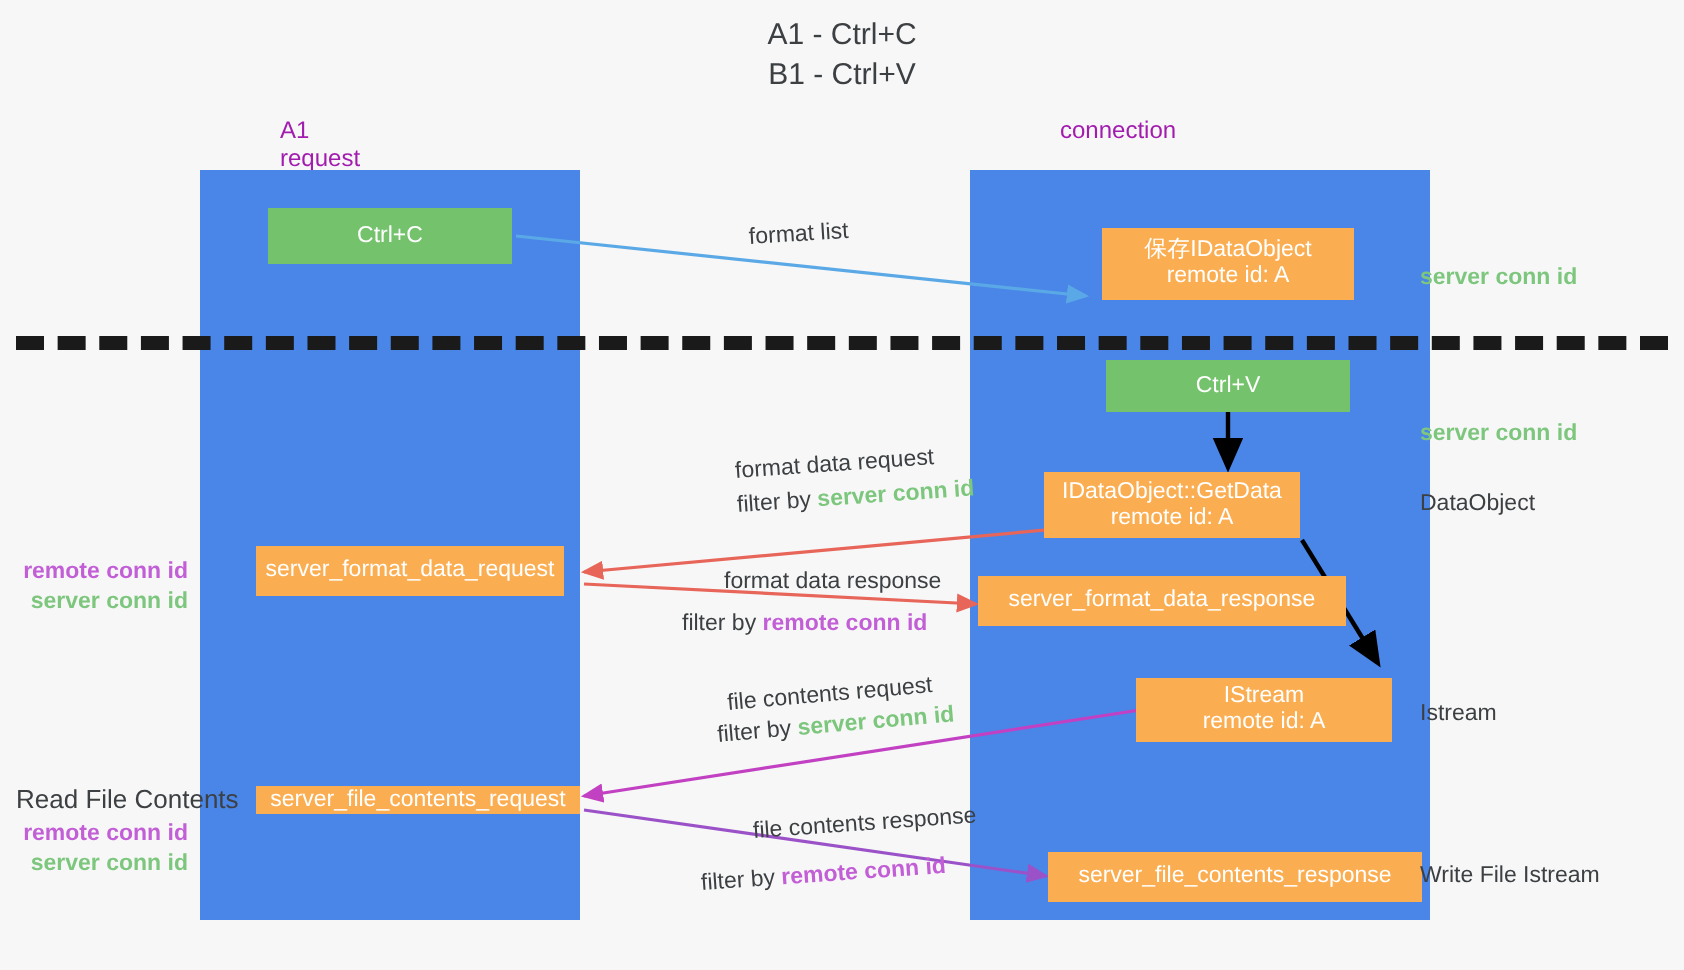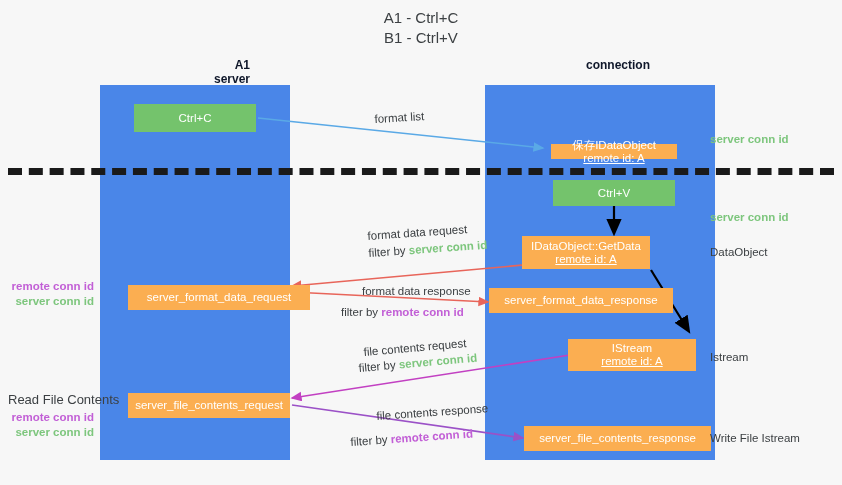--- a/index.html
+++ b/index.html
@@ -23,46 +23,45 @@
     left: 0;
     top: 8px;
     width: 842px;
     text-align: center;
     font-size: 15px;
     color: #3c4043;
     line-height: 20px;
   }
   .col-header {
     position: absolute;
-    text-align: right;
+    text-align: left;
     font-size: 12px;
-    color: #0f172a;
+    color: #a21caf;
     line-height: 14px;
-    font-weight: bold;
   }
   .lane {
     position: absolute;
     background: #4a86e8;
   }
   .box {
     position: absolute;
     box-sizing: border-box;
     display: flex;
     flex-direction: column;
     align-items: center;
     justify-content: center;
     text-align: center;
     font-size: 11.5px;
     color: #ffffff;
     line-height: 13px;
     padding: 2px 4px;
   }
   .box.green { background: #6aa84f; background: #74c36c; }
   .box.orange { background: #fbae51; }
-  .box .l2 { font-size: 11.5px; text-decoration: underline; }
+  .box .l2 { font-size: 11.5px; }
 
   .side-label {
     position: absolute;
     font-size: 11.5px;
     color: #3c4043;
     line-height: 14px;
     white-space: nowrap;
   }
   .conn-green {
     color: #7dc67d;
@@ -115,21 +114,21 @@
 
 <div id="canvas">
 
   <div class="title">
     <div>A1 - Ctrl+C</div>
     <div>B1 - Ctrl+V</div>
   </div>
 
   <div class="col-header" style="left:140px; top:58px; width:110px;">
     <div>A1</div>
-    <div>server</div>
+    <div>request</div>
   </div>
   <div class="col-header" style="left:530px; top:58px; width:120px;">
     <div>connection</div>
   </div>
 
   <div class="lane" style="left:100px; top:85px; width:190px; height:375px;"></div>
   <div class="lane" style="left:485px; top:85px; width:230px; height:375px;"></div>
 
   <svg class="overlay" viewBox="0 0 842 485">
     <defs>
@@ -164,29 +163,29 @@
 
     <line x1="292" y1="405" x2="523" y2="438" stroke="#9b51c7" stroke-width="1.6" marker-end="url(#ah-purple)"></line>
   </svg>
 
   <div class="dashline"></div>
 
   <div class="box green" style="left:134px; top:104px; width:122px; height:28px;">
     <span>Ctrl+C</span>
   </div>
 
-  <div class="box orange" style="left:128px; top:285px; width:182px; height:25px;">
+  <div class="box orange" style="left:128px; top:273px; width:154px; height:25px;">
     <span>server_format_data_request</span>
   </div>
 
-  <div class="box orange" style="left:128px; top:393px; width:162px; height:25px;text-align:center;">
+  <div class="box orange" style="left:128px; top:393px; width:162px; height:14px;text-align:center;">
     <span>server_file_contents_request</span>
   </div>
 
-  <div class="box orange" style="left:551px; top:144px; width:126px; height:15px;">
+  <div class="box orange" style="left:551px; top:114px; width:126px; height:36px;">
     <span>保存IDataObject</span>
     <span class="l2">remote id: A</span>
   </div>
 
   <div class="box green" style="left:553px; top:180px; width:122px; height:26px;">
     <span>Ctrl+V</span>
   </div>
 
   <div class="box orange" style="left:522px; top:236px; width:128px; height:33px;">
     <span>IDataObject::GetData</span>

